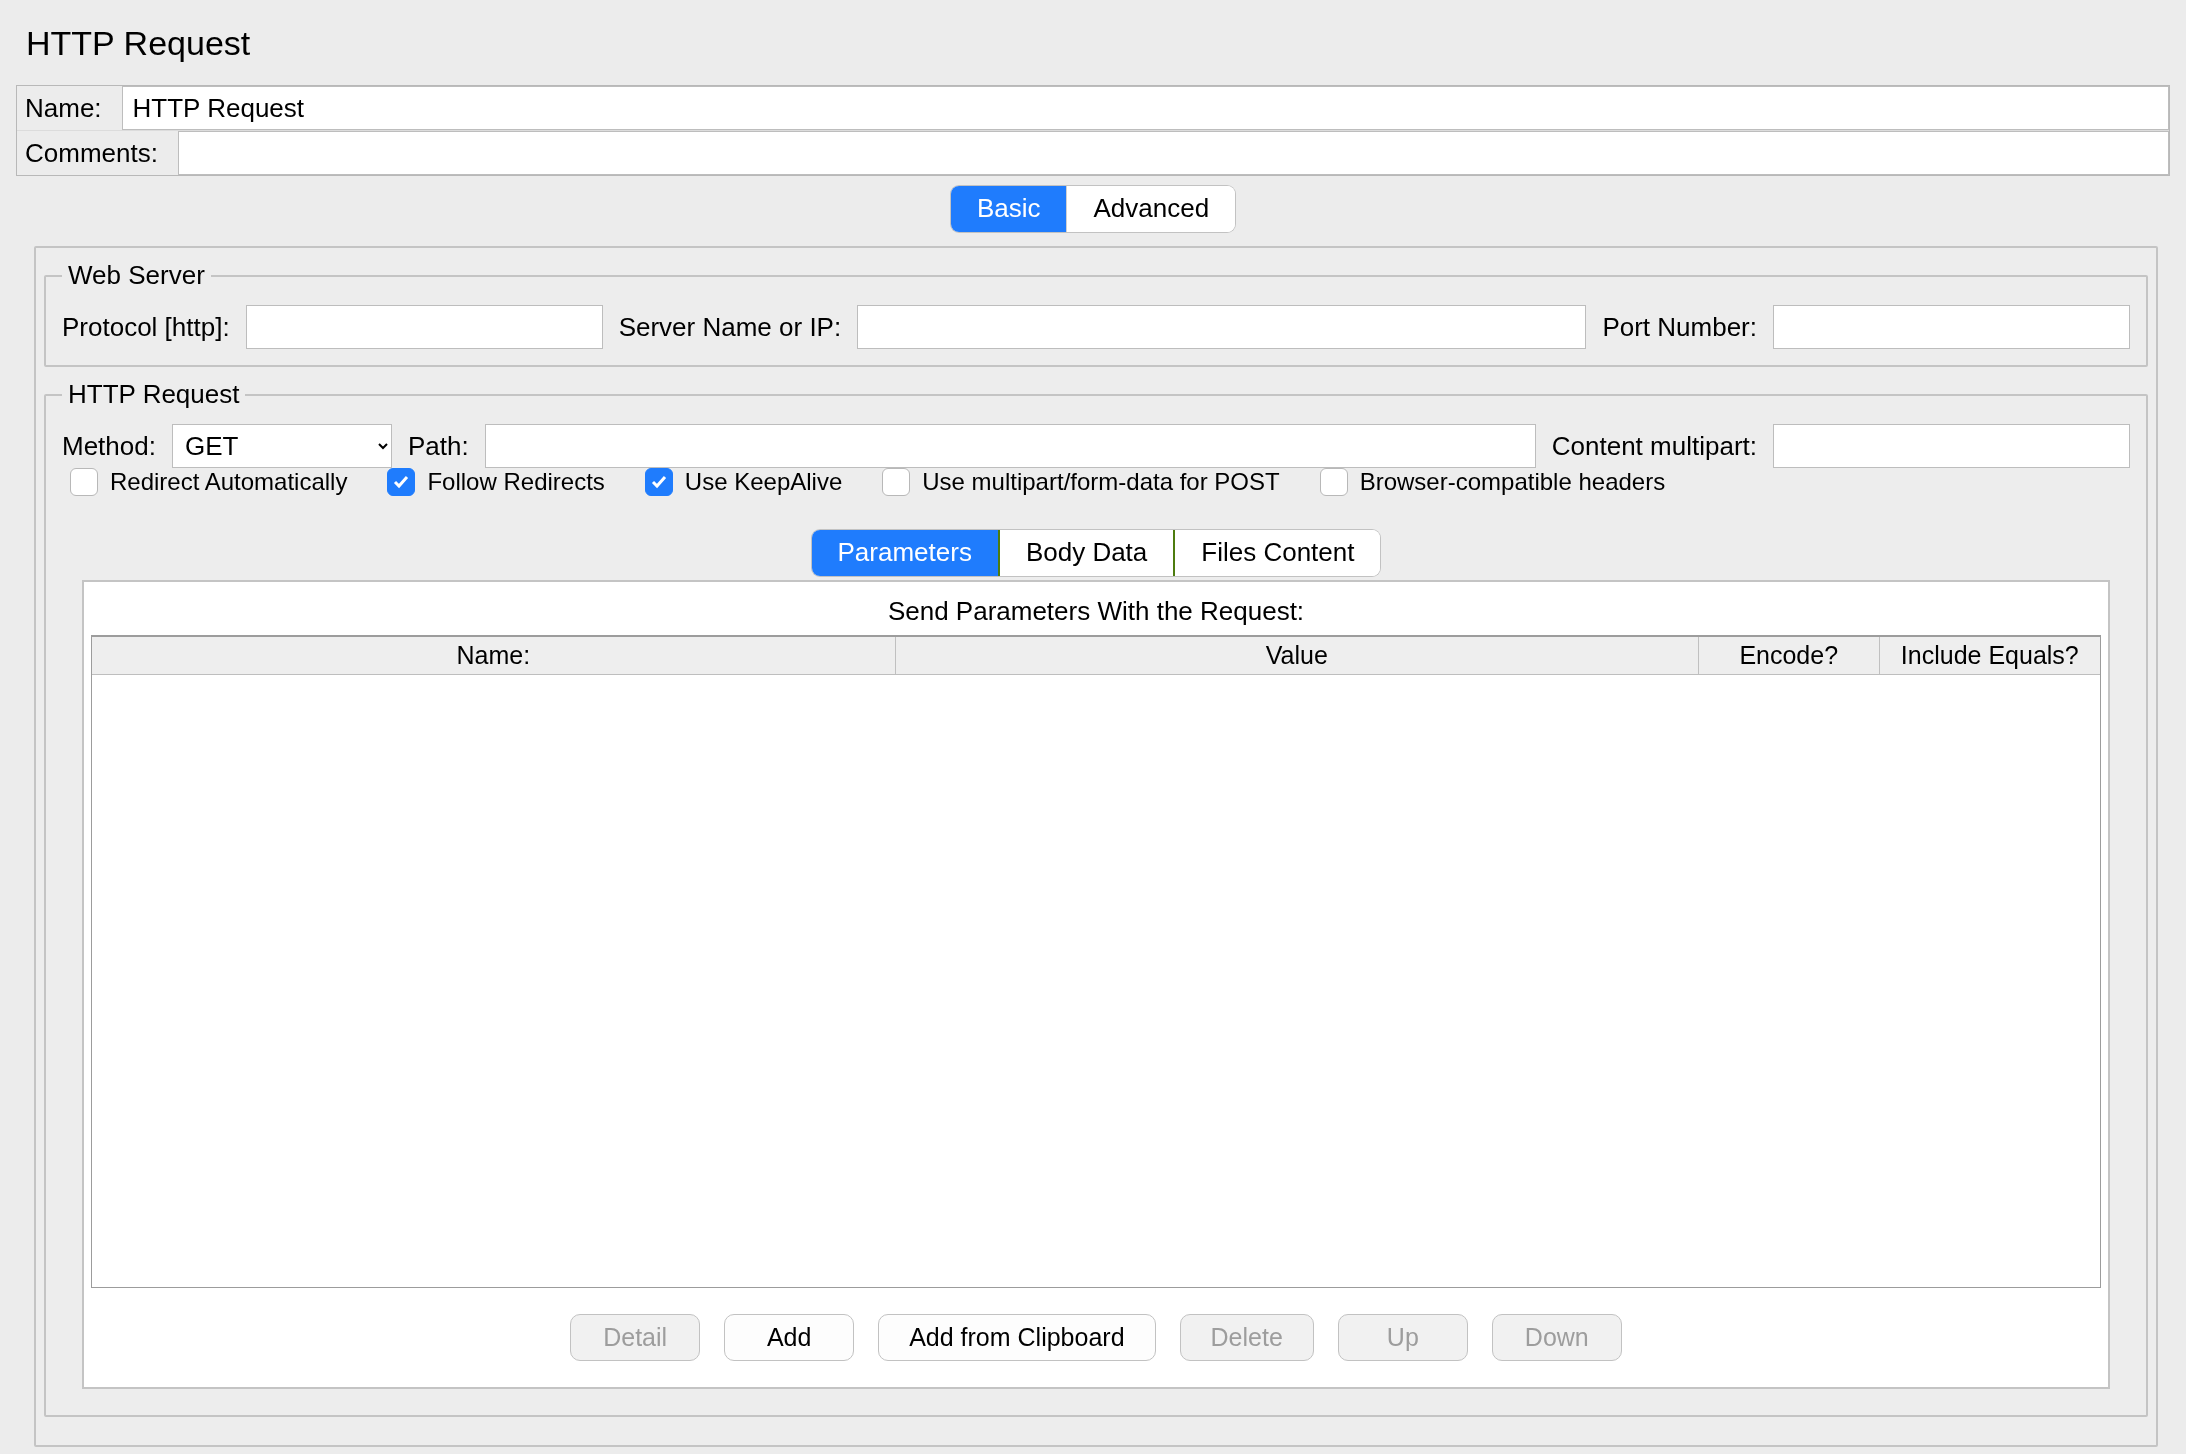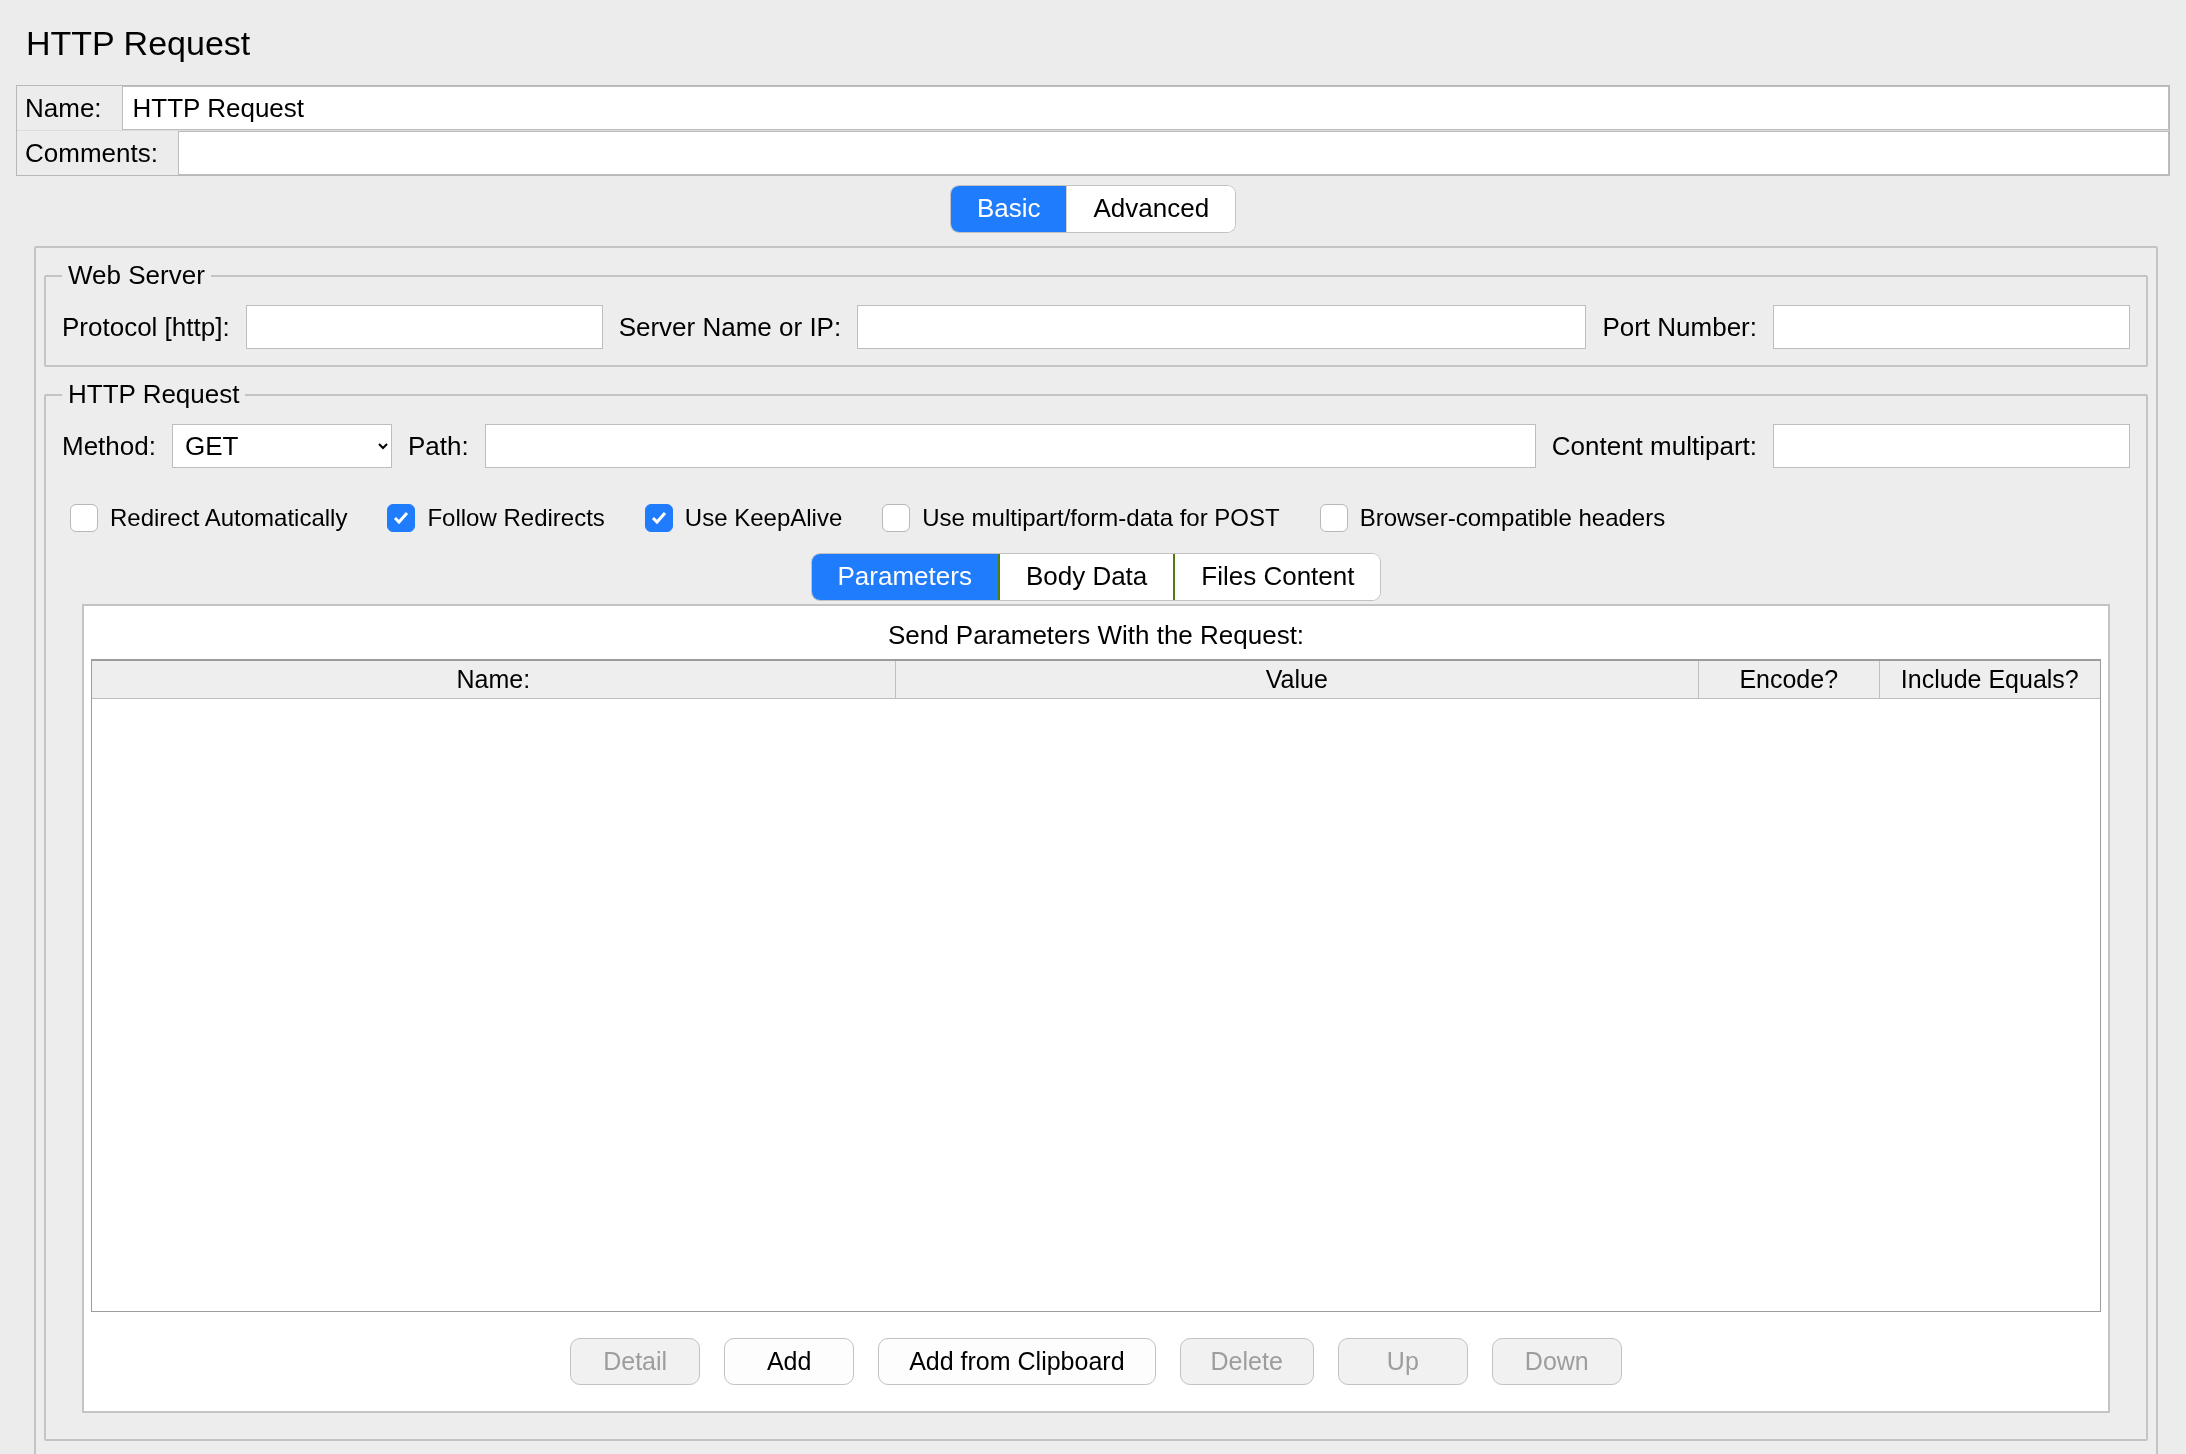--- a/index.html
+++ b/index.html
@@ -99,21 +99,20 @@
     padding: 0 8px;
     background: #fff;
     border: 1px solid #bdbdbd;
     appearance: auto;
   }
 
   .checkrow {
     display: flex;
     align-items: center;
     gap: 40px;
-    margin-top: 36px;
     padding-left: 8px;
     font-size: 24px;
   }
   .chk {
     display: flex;
     align-items: center;
     gap: 12px;
     cursor: pointer;
   }
   .chkbox {
@@ -128,21 +127,21 @@
   .chkbox.checked {
     background: #1f7cfd;
     border-color: #1f7cfd;
   }
   .chkbox.checked svg { display: block; }
   .chkbox svg { display: none; }
 
   
   .inner-tabbar {
     display: flex;
-    margin: 22px auto 0 auto;
+    margin: 34px auto 0 auto;
     width: max-content;
     border-radius: 8px;
     overflow: hidden;
     background: #fff;
     box-shadow: 0 0 0 1px #c2c2c2;
   }
   .inner-tabbar .tab {
     padding: 7px 26px 8px 26px;
     font-size: 26px;
     cursor: pointer;

